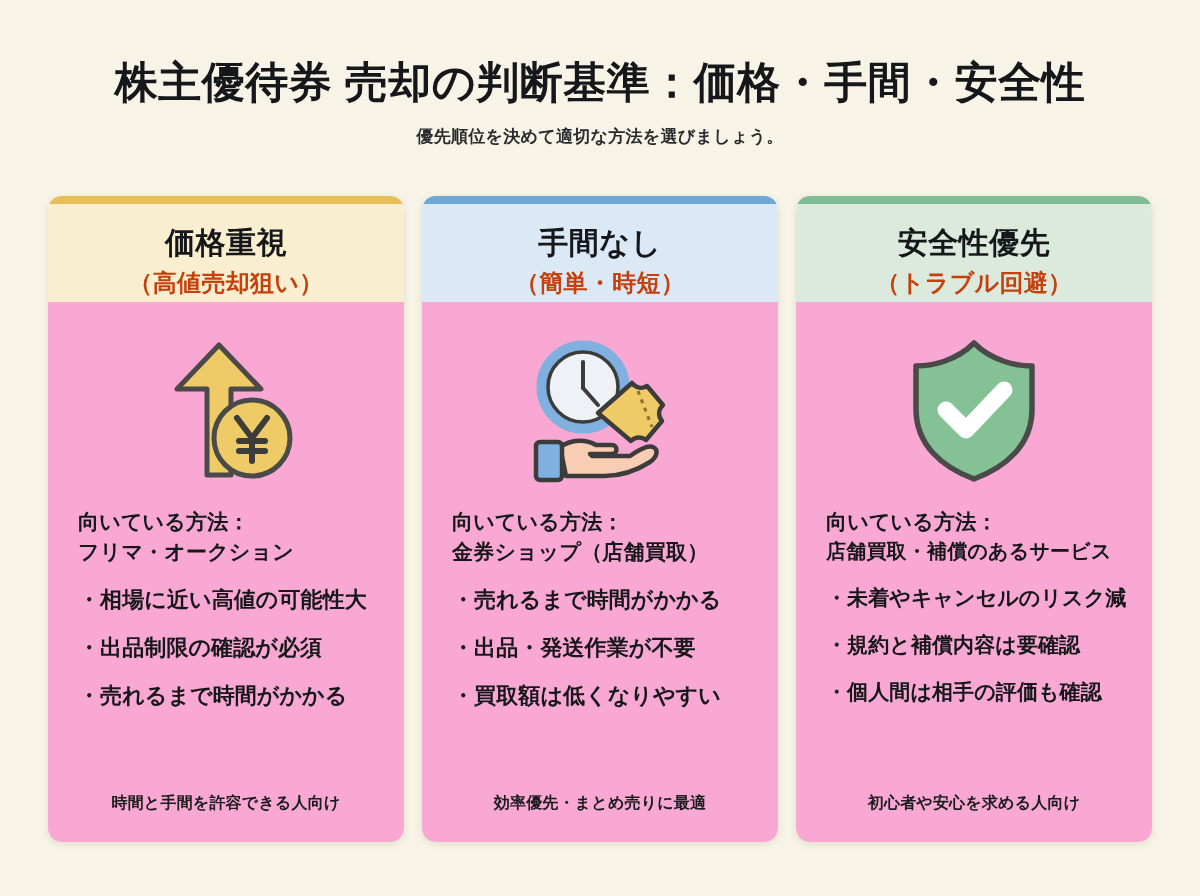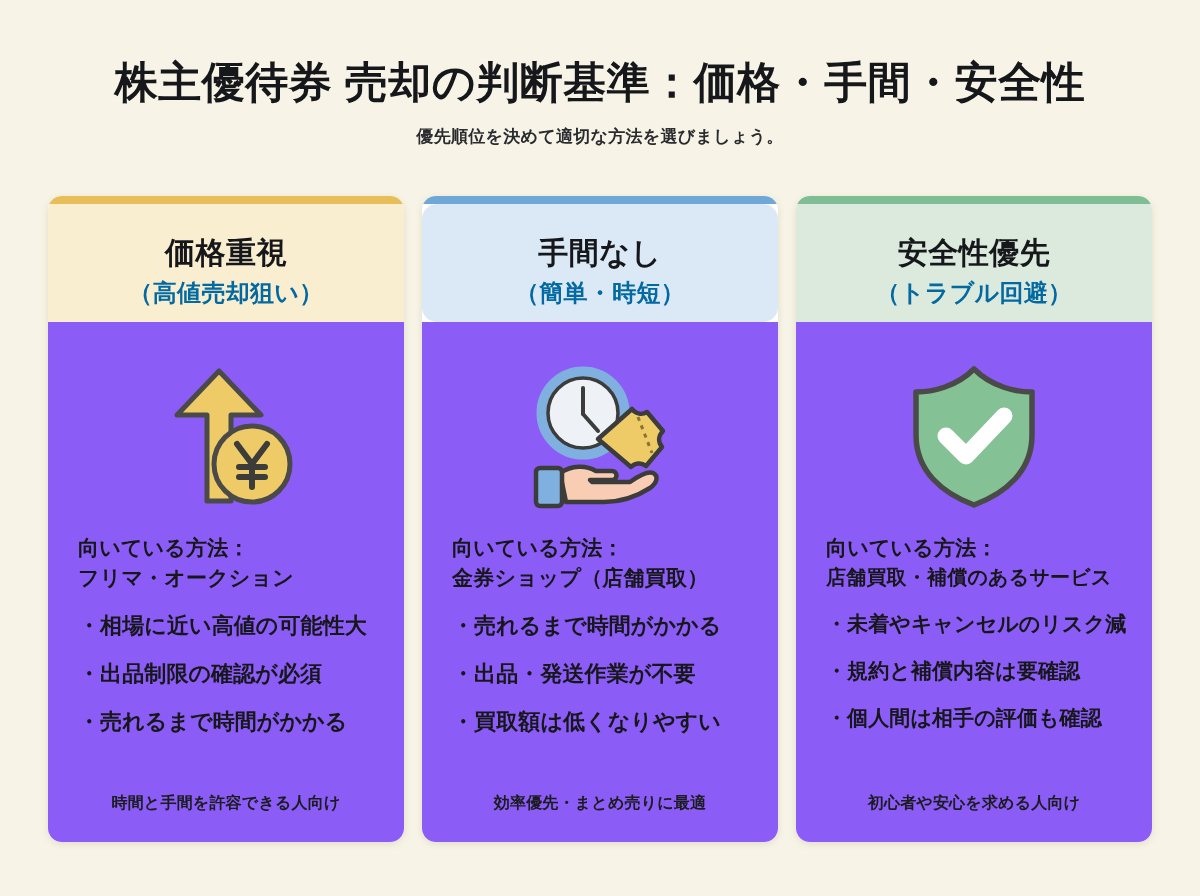--- a/index.html
+++ b/index.html
@@ -68,51 +68,51 @@
   }
 
   .card-accent {
     height: 8px;
     width: 100%;
     flex: 0 0 auto;
   }
 
   .card-header {
     flex: 0 0 auto;
-    height: 118px;
+    height: 98px;
     box-sizing: border-box;
     padding-top: 16px;
     text-align: center;
     display: flex;
     flex-direction: column;
     justify-content: center;
   }
   .card-header-title {
     font-size: 30px;
     font-weight: 700;
     color: #16171a;
     line-height: 1.18;
     letter-spacing: 0.5px;
   }
   .card-header-sub {
     font-size: 24px;
     font-weight: 700;
-    color: #0369a1;
+    color: #c2410c;
     line-height: 1.22;
     margin-top: 7px;
     letter-spacing: 0.3px;
   }
 
   .card-body {
     flex: 1 1 auto;
-    background: #8b5cf6;
+    background: #f9a8d4;
     display: flex;
     flex-direction: column;
     box-sizing: border-box;
-    padding: 16px 0 0 0;
+    padding: 10px 0 0 0;
   }
 
   .icon-area {
     height: 195px;
     display: flex;
     align-items: center;
     justify-content: center;
     flex: 0 0 auto;
   }
 
@@ -207,21 +207,21 @@
           <li>・相場に近い高値の可能性大</li>
           <li>・出品制限の確認が必須</li>
           <li>・売れるまで時間がかかる</li>
         </ul>
         <div class="card-footer">時間と手間を許容できる人向け</div>
       </div>
     </div>
 
     <div class="card card-2">
       <div class="card-accent" style="background:#6fa8d6;"></div>
-      <div class="card-header" style="background:#dbe9f7;border-radius:15px;">
+      <div class="card-header" style="background:#dbe9f7;">
         <div class="card-header-title">手間なし</div>
         <div class="card-header-sub">（簡単・時短）</div>
       </div>
       <div class="card-body">
         <div class="icon-area">
 
           <svg class="icon-svg" width="160" height="150" viewBox="0 0 160 150">
 
             <circle cx="63" cy="52" r="41" fill="#eef2f7" stroke="#3c3c3a" stroke-width="4.5"></circle>
             <circle cx="63" cy="52" r="41" fill="none" stroke="#7fb0e0" stroke-width="11"></circle>

